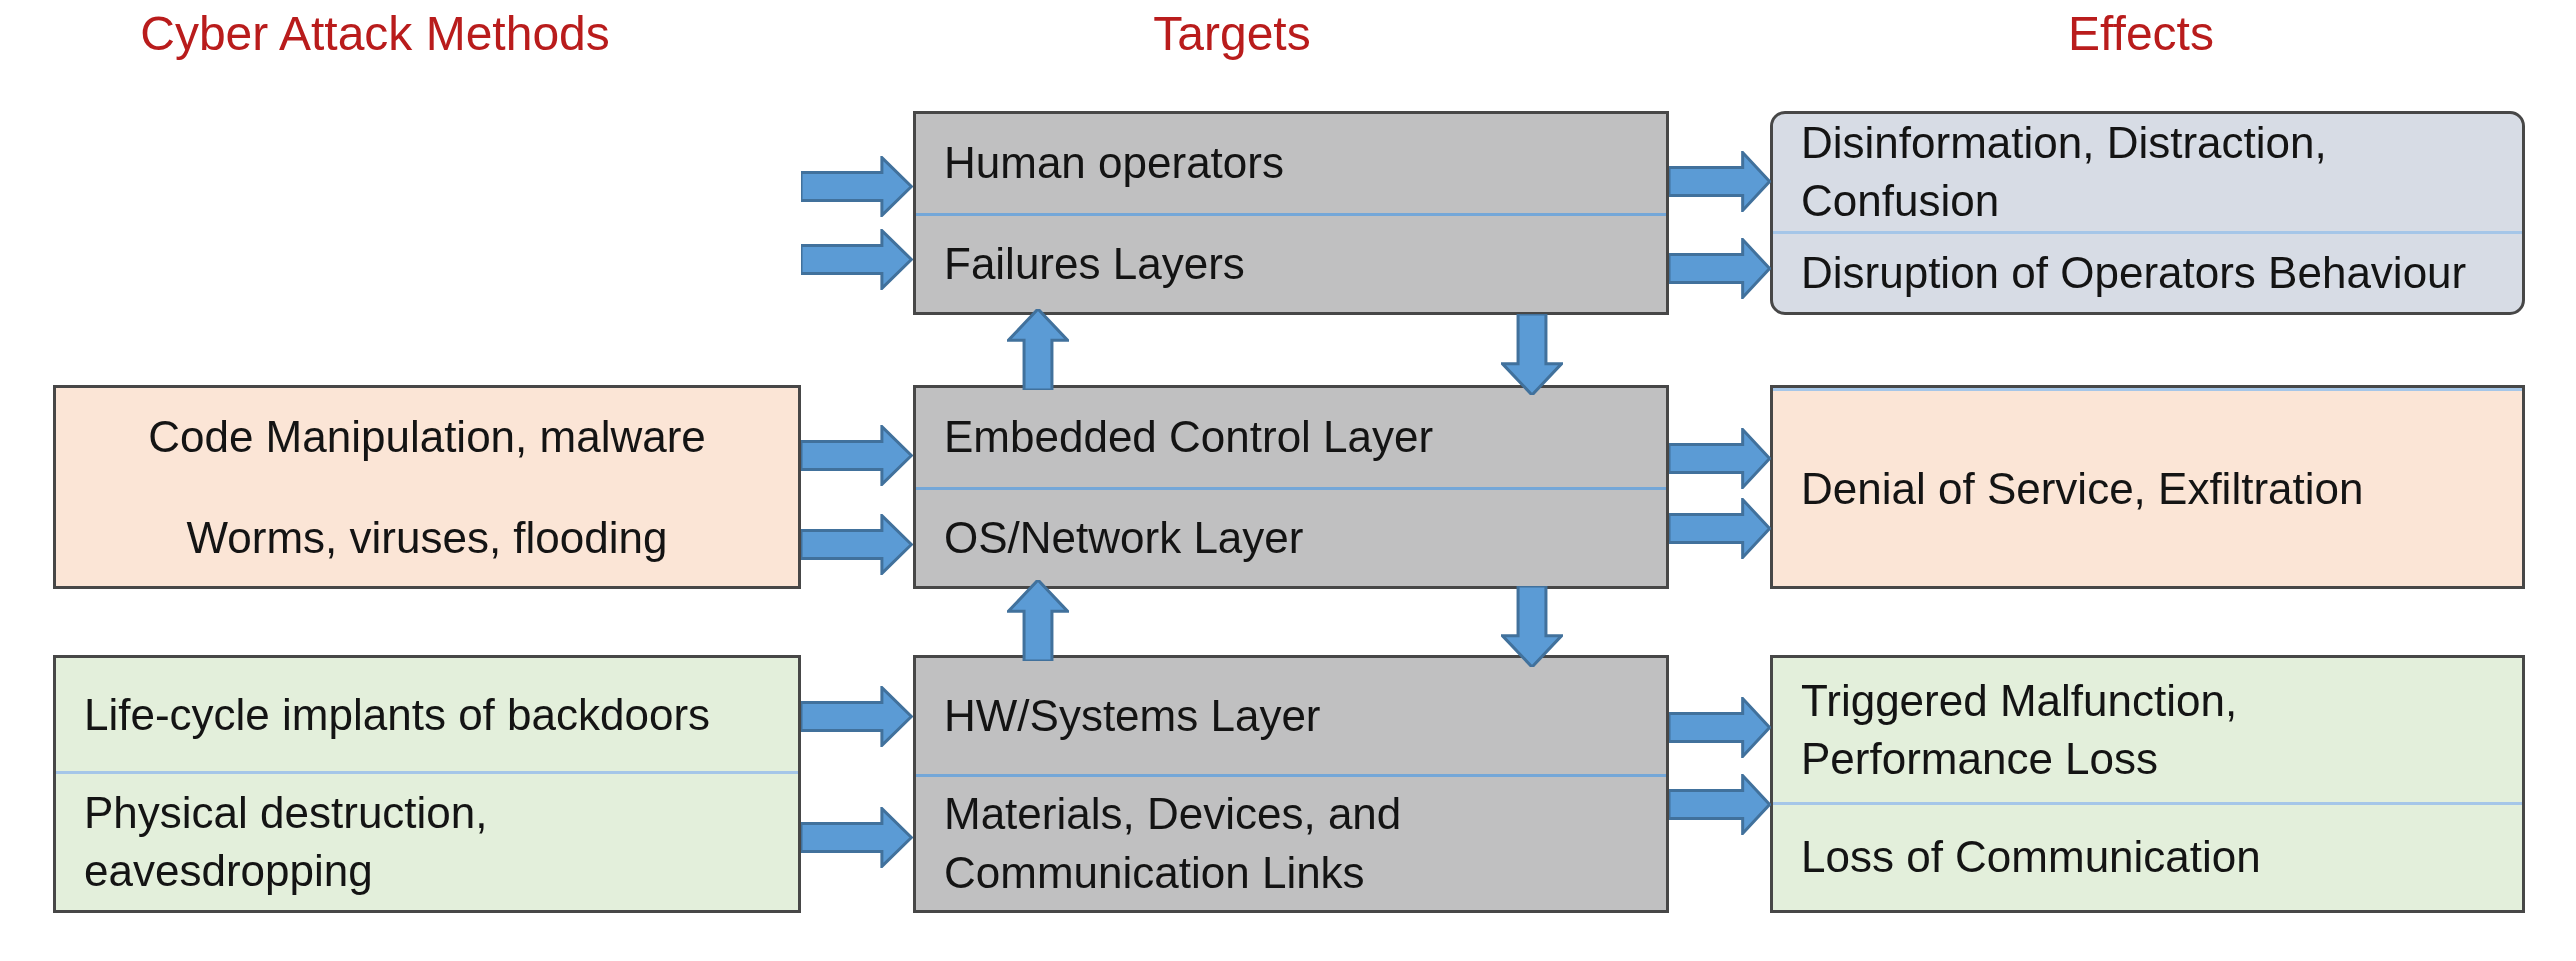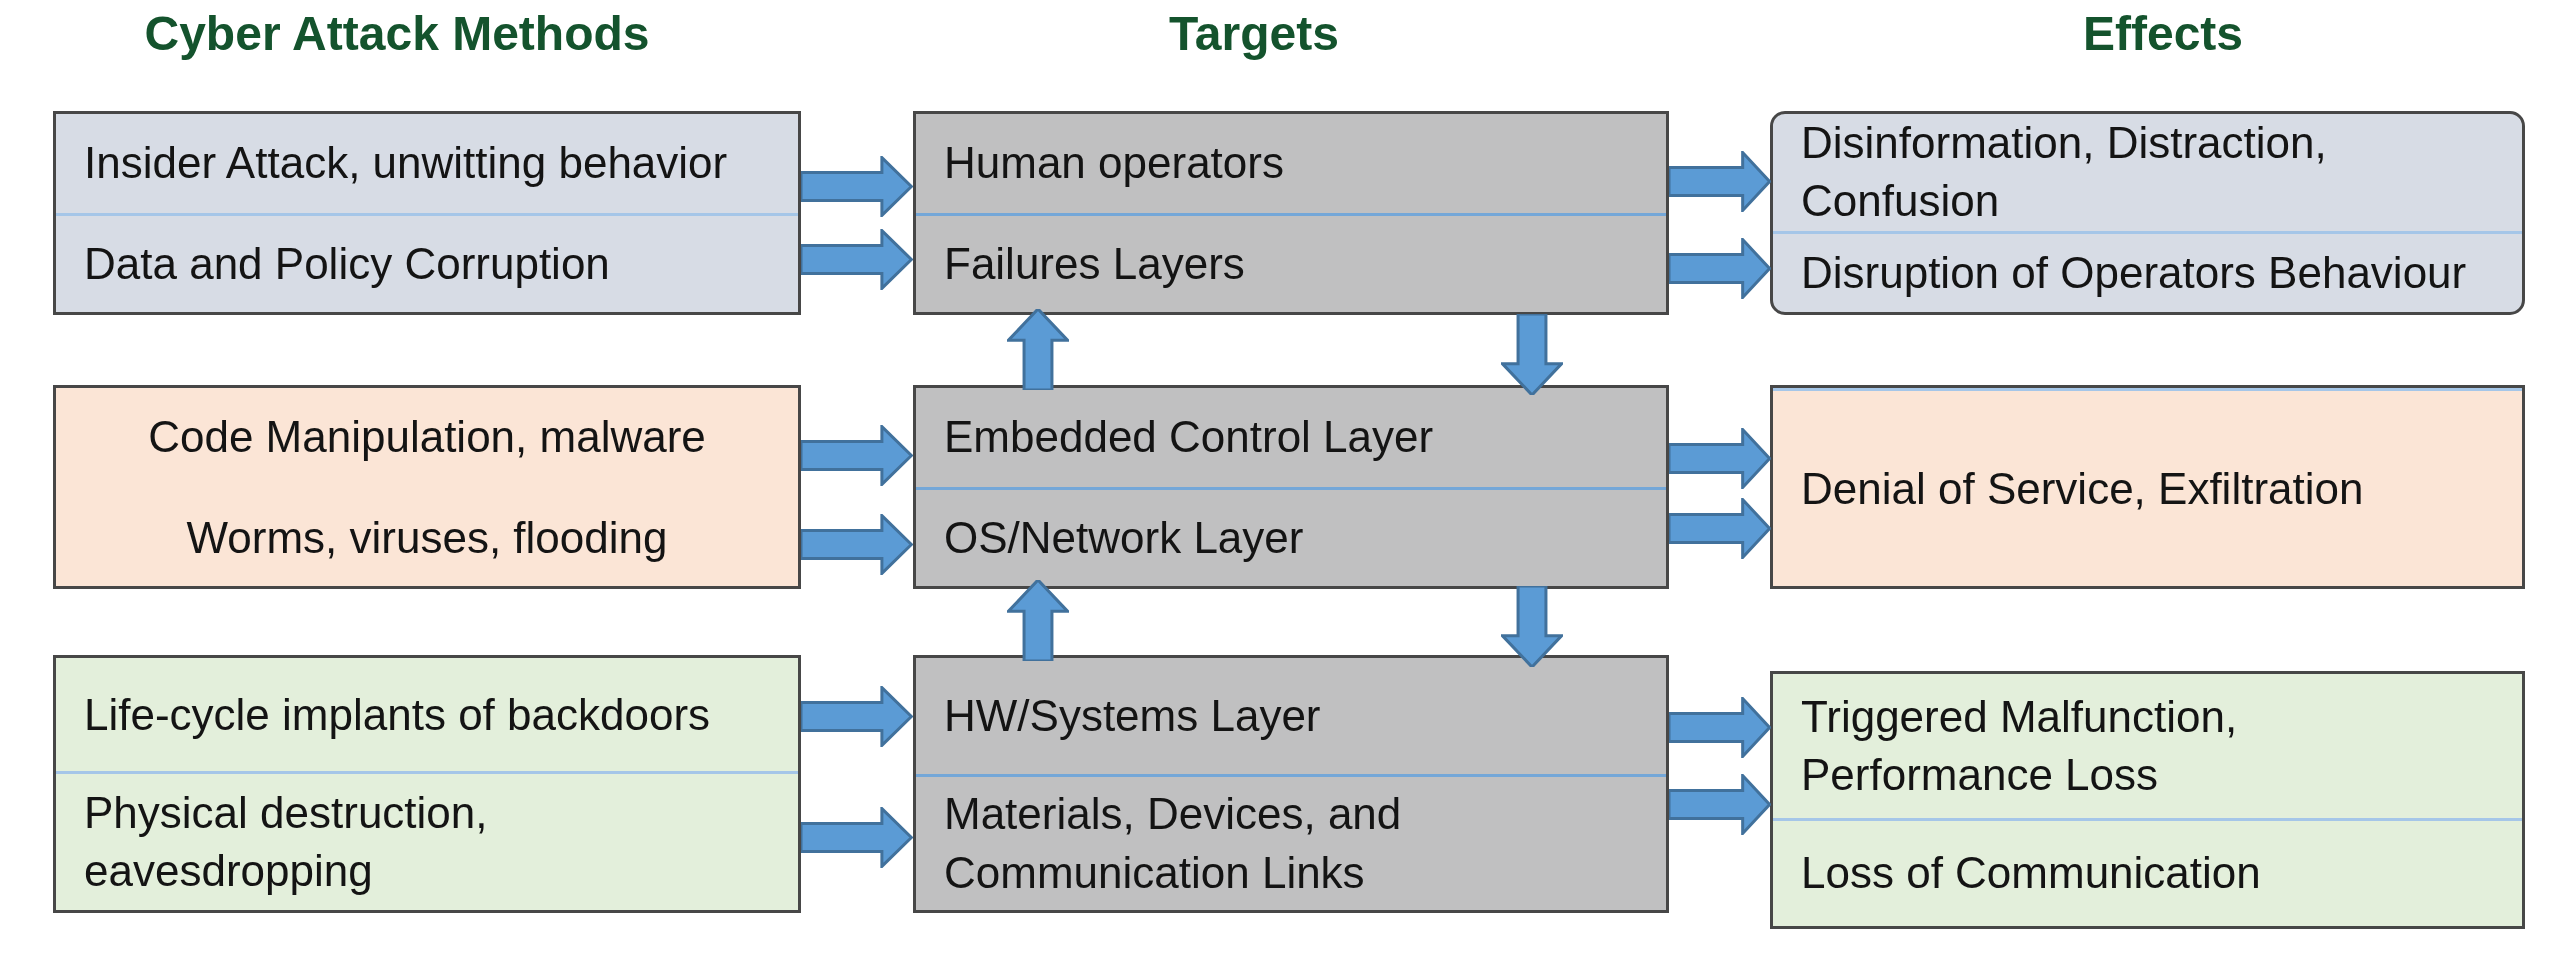--- a/index.html
+++ b/index.html
@@ -13,38 +13,37 @@
     width: 2576px;
     height: 962px;
     background: #ffffff;
     overflow: hidden;
   }
   .col-title {
     position: absolute;
     top: 6.2px;
     transform: translateX(-50%);
     font-size: 48px;
-    font-weight: bold;
-    color: #14532d;
+    font-weight: normal;
+    color: #b91c1c;
     white-space: nowrap;
-    margin-left: 22px;
   }
   .box {
     position: absolute;
     box-sizing: border-box;
     border: 3.1px solid var(--box-border);
     display: flex;
     flex-direction: column;
   }
   .box.methods-r1 { background: var(--row1-fill); }
   .box.methods-r2 { background: var(--row2-fill); align-items: center; }
   .box.methods-r3 { background: var(--row3-fill); }
   .box.effects-r1 { background: var(--row1-fill); border-radius: 15px; }
   .box.effects-r2 { background: var(--row2-fill); }
-  .box.effects-r3 { background: var(--row3-fill); margin-top: 16px; }
+  .box.effects-r3 { background: var(--row3-fill); }
   .box.targets    { background: var(--target-fill); }
   .cell {
     display: flex;
     align-items: center;
     padding: 0 28px;
     font-size: 44px;
     line-height: 1.32;
     color: var(--text);
     white-space: pre-line;
     overflow: hidden;
@@ -68,25 +67,20 @@
 </style>
 </head>
 <body>
 
 <div class="canvas">
 
   <div class="col-title" style="left:375px">Cyber Attack Methods</div>
   <div class="col-title" style="left:1232px">Targets</div>
   <div class="col-title" style="left:2141px">Effects</div>
 
-  <div class="box methods-r1" style="left:53px;top:111px;width:748px;height:204px">
-    <div class="cell c1" style="height:50%">Insider Attack, unwitting behavior</div>
-    <div class="divider"></div>
-    <div class="cell c2">Data and Policy Corruption</div>
-  </div>
   <div class="box targets" style="left:913px;top:111px;width:756px;height:204px">
     <div class="cell c1" style="height:50%">Human operators</div>
     <div class="divider"></div>
     <div class="cell c2">Failures Layers</div>
   </div>
   <div class="box effects-r1" style="left:1770px;top:111px;width:755px;height:204px">
     <div class="cell c1" style="height:59%">Disinformation, Distraction,
 Confusion</div>
     <div class="divider"></div>
     <div class="cell c2">Disruption of Operators Behaviour</div>

